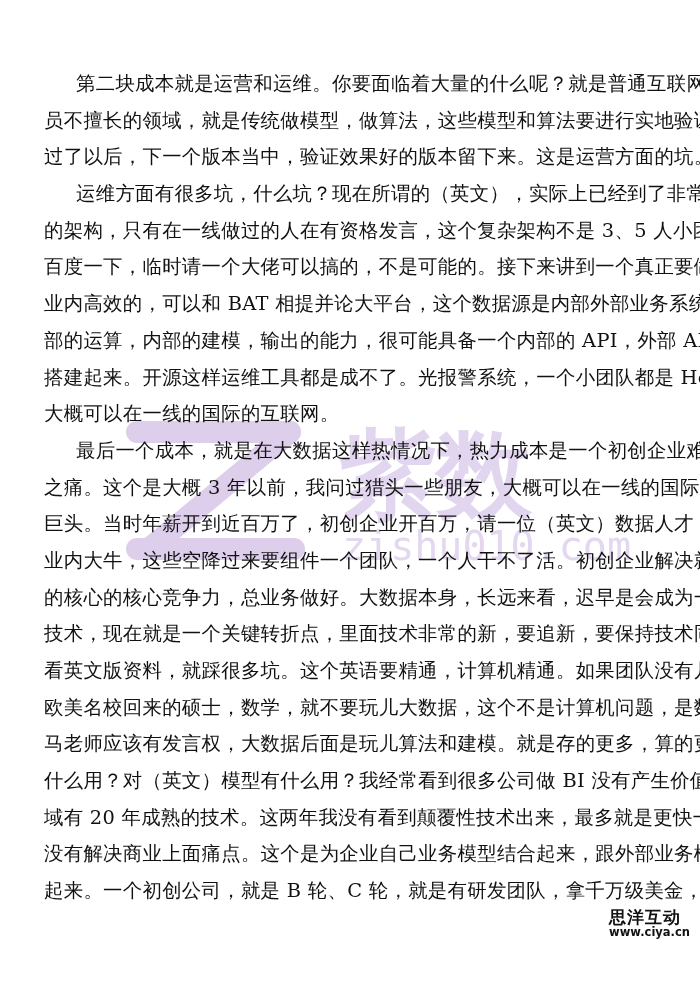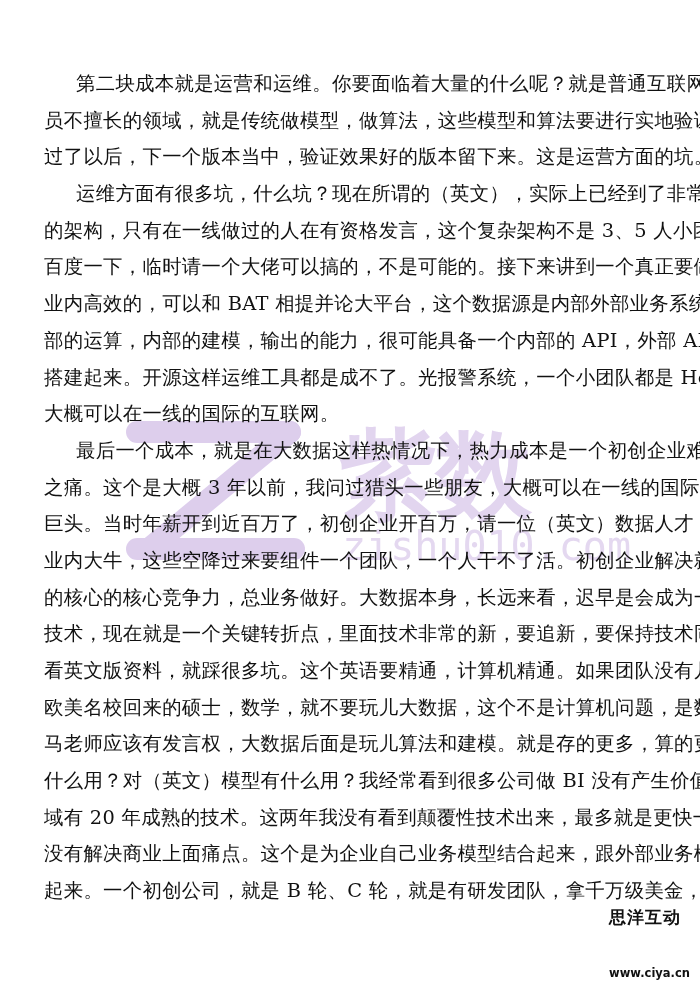--- a/index.html
+++ b/index.html
@@ -13,21 +13,21 @@
     .line {
       height: 36.7px; line-height: 36.7px; font-size: 19.4px; white-space: nowrap;
       letter-spacing: 0.3px; position: relative; z-index: 2;
     }
     .line.indent { padding-left: 32px; }
     .logo {
       position: absolute; right: 10px; top: 908px; text-align: left; z-index: 3;
       font-family: "DejaVu Sans", "Liberation Sans", sans-serif; font-weight: bold; color: #111;
     }
     .logo .cn { font-size: 17px; line-height: 18px; letter-spacing: 1px; }
-    .logo .url { font-size: 11.5px; line-height: 13px; margin-top: 41px; }
+    .logo .url { font-size: 11.5px; line-height: 13px; }
   </style>
 </head>
 <body>
 
 <svg class="watermark" viewBox="0 0 700 989" xmlns="http://www.w3.org/2000/svg">
   <g stroke="#dcccec" stroke-width="22" stroke-linecap="round" fill="none" opacity="0.95">
     <line x1="137" y1="432" x2="290" y2="432"></line>
     <line x1="290" y1="432" x2="150" y2="548"></line>
     <line x1="137" y1="549" x2="294" y2="549"></line>
   </g>

